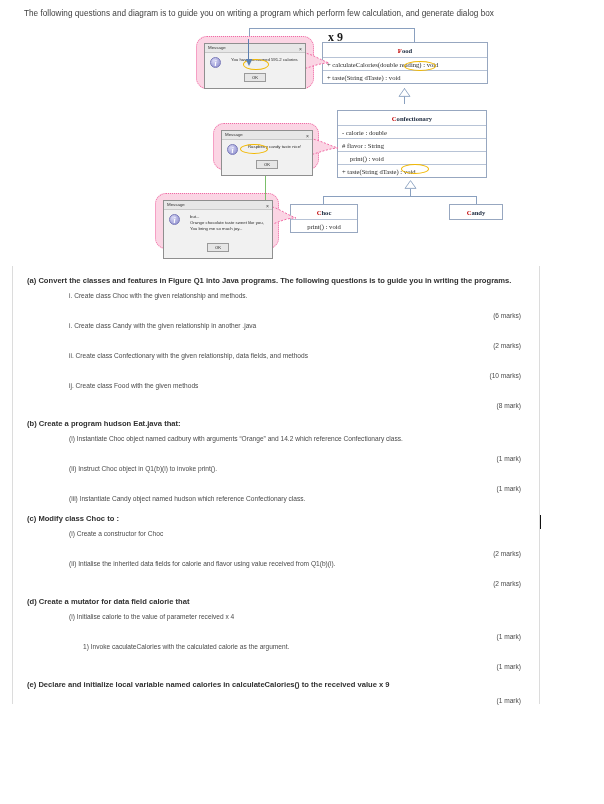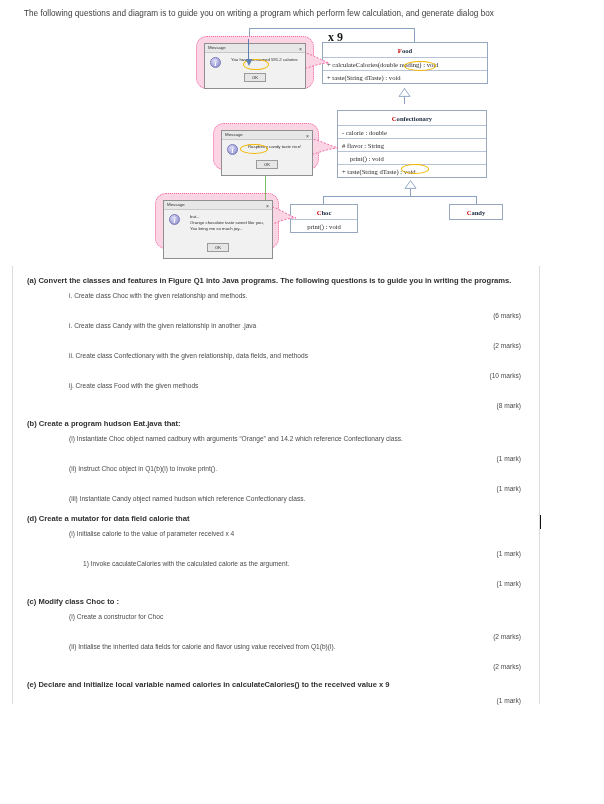--- a/index.html
+++ b/index.html
@@ -334,32 +334,32 @@
       </div>
       <div class="qsec">
         <div class="qhead">(b) Create a program hudson Eat.java that:</div>
         <div class="qitem">(i)   Instantiate Choc object named cadbury with arguments “Orange” and 14.2 which reference Confectionary class.</div>
         <div class="marks">(1 mark)</div>
         <div class="qitem">(ii)  Instruct Choc object in Q1(b)(i) to invoke print().</div>
         <div class="marks">(1 mark)</div>
         <div class="qitem">(iii) Instantiate Candy object named hudson which reference Confectionary class.</div>
       </div>
       <div class="qsec">
+        <div class="qhead">(c)  Modify class Choc to :</div>
+        <div class="qitem">(i)  Create a constructor for Choc</div>
+        <div class="marks">(2 marks)</div>
+        <div class="qitem">(ii)  Intialise the inherited data fields for calorie and flavor using value received from Q1(b)(i).</div>
+        <div class="marks">(2 marks)</div>
+      </div>
+      <div class="qsec">
         <div class="qhead">(d)  Create a mutator for data field calorie that</div>
         <div class="qitem">(i)  Initialise calorie to the value of parameter received x 4</div>
         <div class="marks">(1 mark)</div>
         <div class="qitem deep">1) Invoke caculateCalories with the calculated calorie as the argument.</div>
         <div class="marks">(1 mark)</div>
       </div>
       <div class="qsec">
-        <div class="qhead">(c)  Modify class Choc to :</div>
-        <div class="qitem">(i)  Create a constructor for Choc</div>
-        <div class="marks">(2 marks)</div>
-        <div class="qitem">(ii)  Intialise the inherited data fields for calorie and flavor using value received from Q1(b)(i).</div>
-        <div class="marks">(2 marks)</div>
-      </div>
-      <div class="qsec">
         <div class="qhead">(e)  Declare and initialize local variable named calories in calculateCalories() to the received value x 9</div>
         <div class="marks tight">(1 mark)</div>
       </div>
     </div>
   <div class="caret" style="top:249px;"></div>
 </div>
 
 </body></html>

